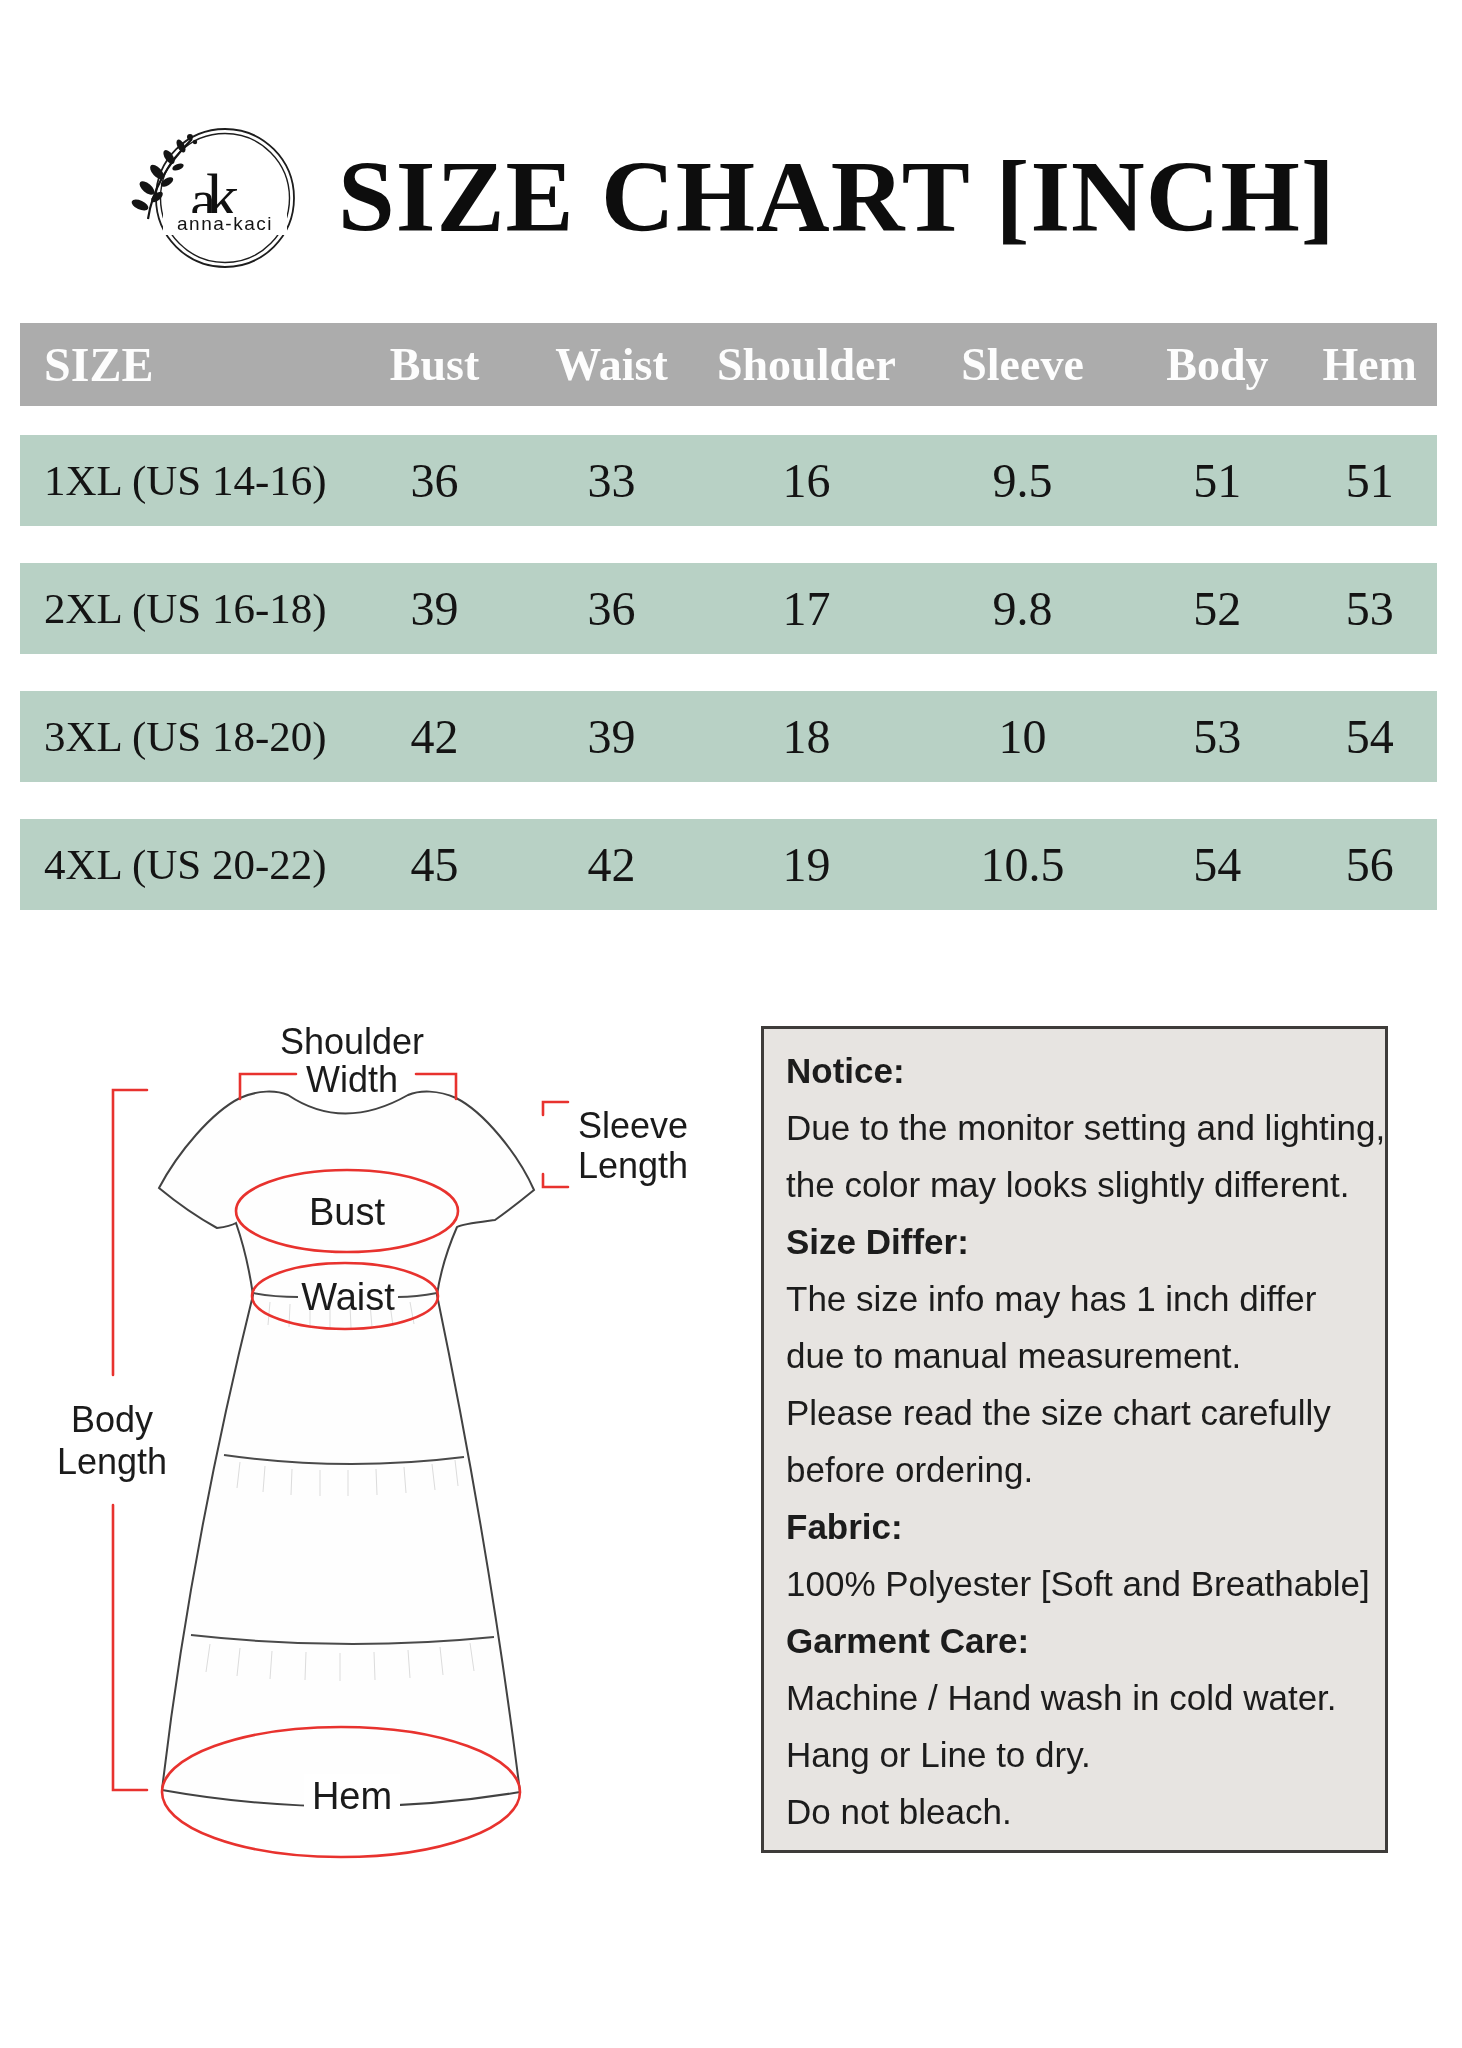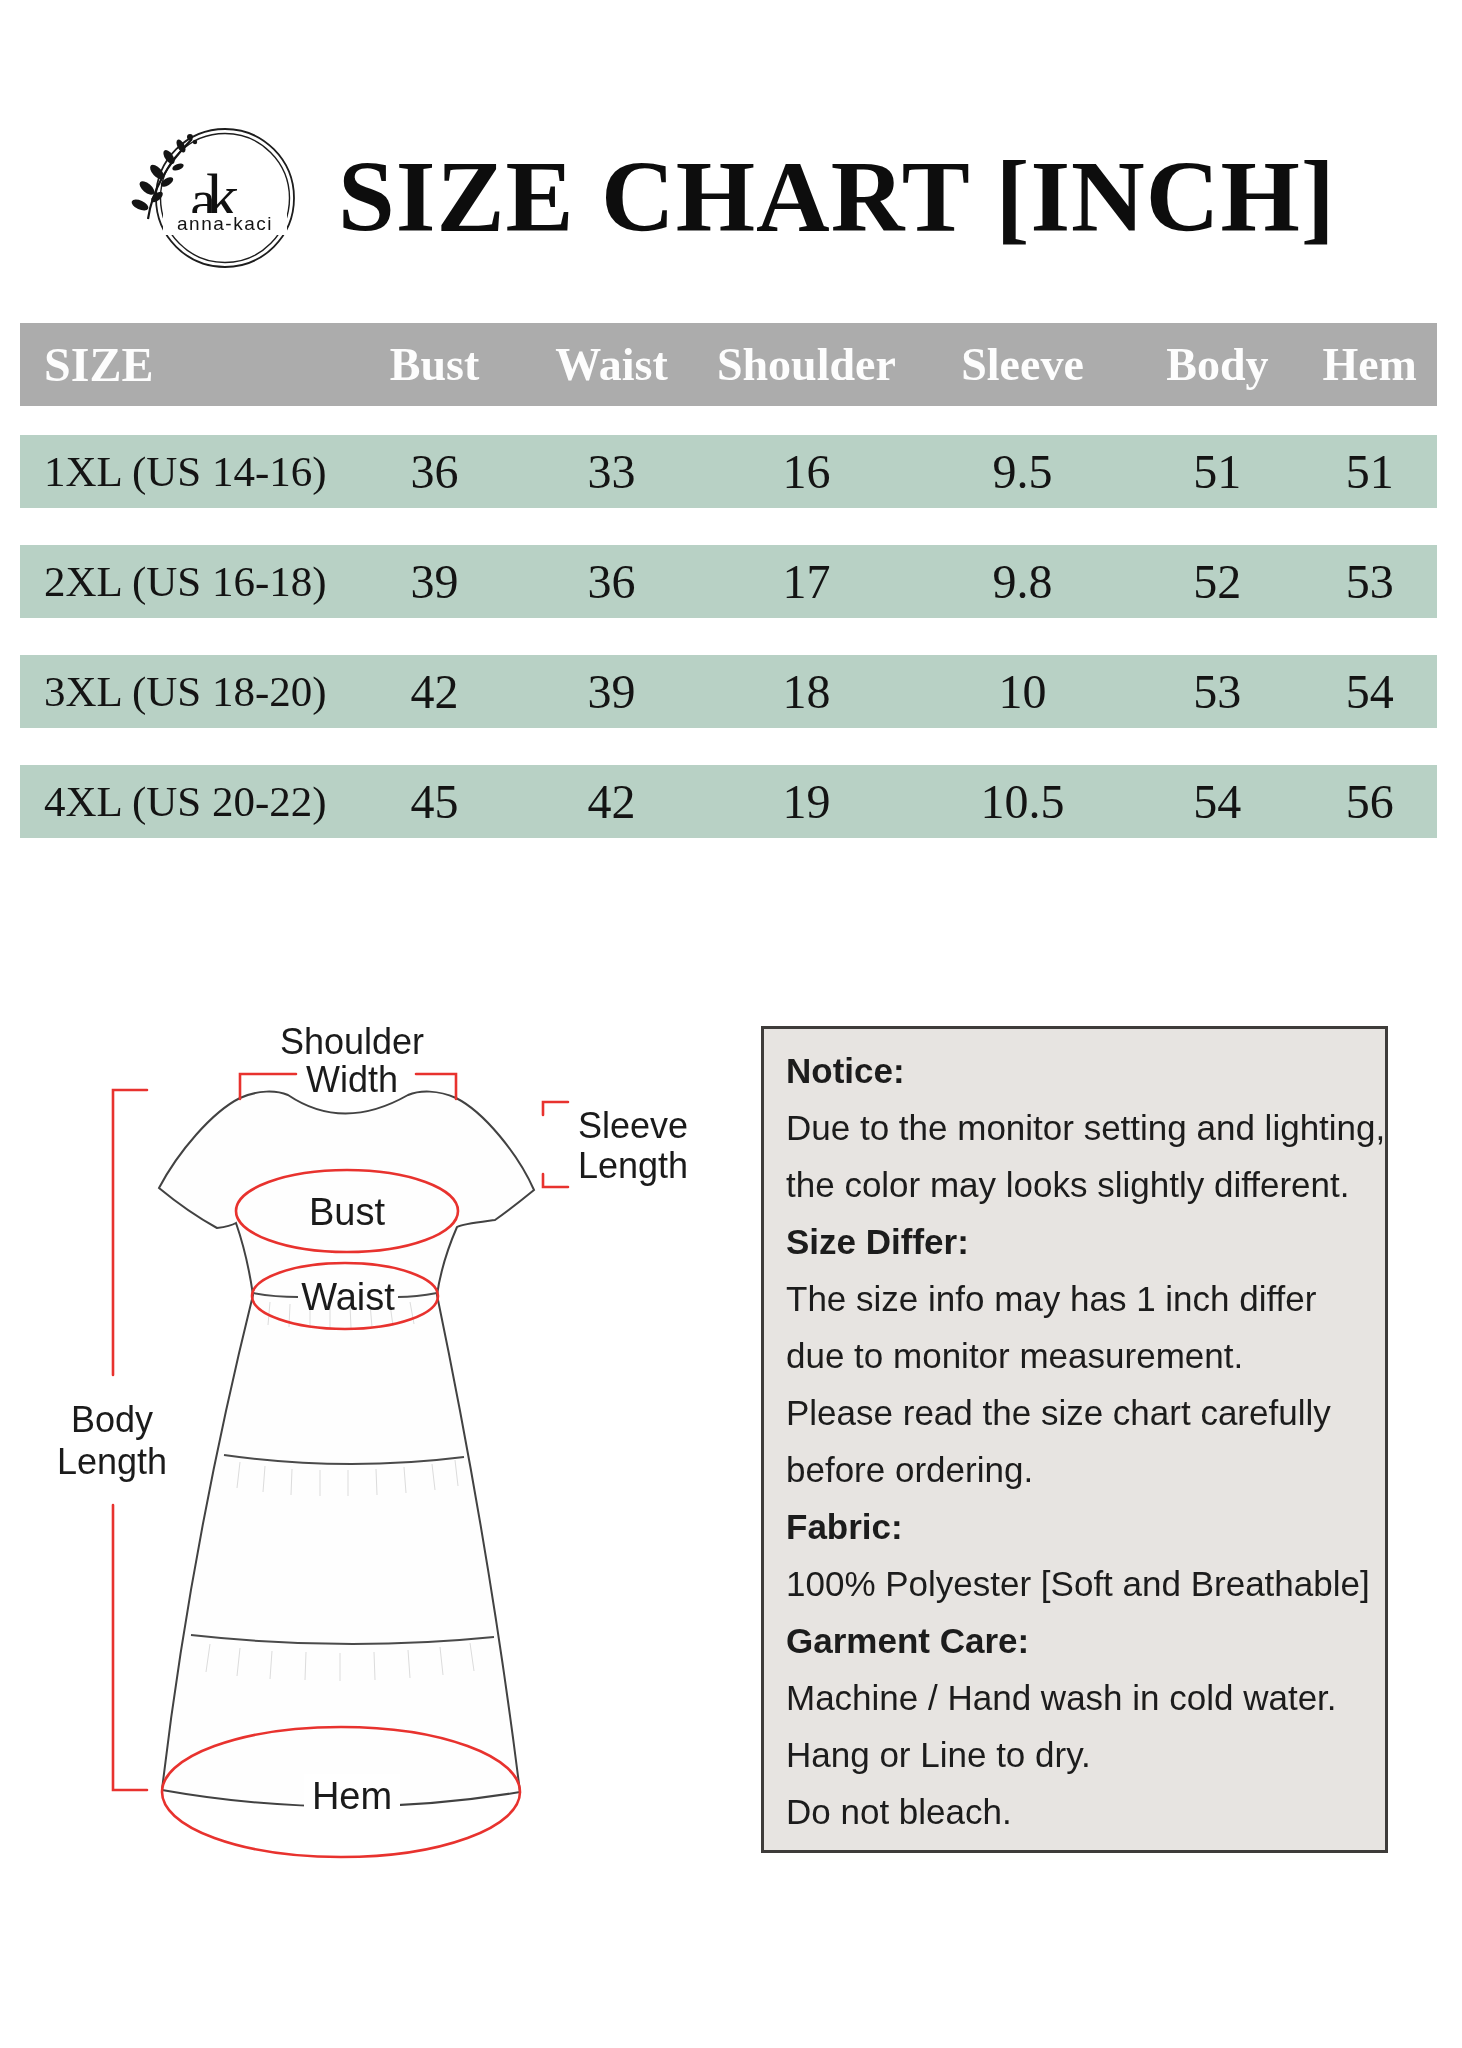--- a/index.html
+++ b/index.html
@@ -9,21 +9,21 @@
   
   .logo{position:absolute;left:120px;top:125px;width:180px;height:150px;}
   .title{position:absolute;left:338px;top:138px;font-family:"Liberation Serif",serif;
          font-size:102px;font-weight:bold;color:#0d0d0d;letter-spacing:1px;white-space:nowrap;}
 
   
   .sizetable{position:absolute;left:20px;top:323px;width:1417px;}
   .trow{display:grid;grid-template-columns:23% 12.5% 12.5% 15% 15.5% 12% 9.5%;align-items:center;}
   .thead{height:83px;background:#acacac;color:#fdfdfd;font-weight:bold;font-size:46px;margin-bottom:29px;}
   .thead .c0{font-size:48px;}
-  .tdata{height:73px;background:#b8d1c5;color:#141414;font-size:48px;margin-bottom:37px;}
+  .tdata{height:91px;background:#b8d1c5;color:#141414;font-size:48px;margin-bottom:37px;}
   .c0{text-align:left;padding-left:24px;}
   .cc{text-align:center;}
   .tdata .c0{font-size:43px;}
 
   
   .diagram{position:absolute;left:0px;top:1020px;width:720px;height:870px;}
   .diagram text{font-family:"Liberation Sans",sans-serif;fill:#1b1b1b;}
   .dress{fill:#fefefe;stroke:#424242;stroke-width:2;}
   .seam{fill:none;stroke:#4a4a4a;stroke-width:2;}
   .gather{stroke:#dcdcdc;stroke-width:1;}
@@ -175,21 +175,21 @@
     <text class="elabel" x="348" y="290" text-anchor="middle">Waist</text>
     <text class="elabel" x="352" y="789" text-anchor="middle">Hem</text>
   </svg>
 
   <div class="notice">
     <div class="nl b">Notice:</div>
     <div class="nl">Due to the monitor setting and lighting,</div>
     <div class="nl">the color may looks slightly different.</div>
     <div class="nl b">Size Differ:</div>
     <div class="nl">The size info may has 1 inch differ</div>
-    <div class="nl">due to monitor measurement.</div>
+    <div class="nl">due to manual measurement.</div>
     <div class="nl">Please read the size chart carefully</div>
     <div class="nl">before ordering.</div>
     <div class="nl b">Fabric:</div>
     <div class="nl">100% Polyester [Soft and Breathable]</div>
     <div class="nl b">Garment Care:</div>
     <div class="nl">Machine / Hand wash in cold water.</div>
     <div class="nl">Hang or Line to dry.</div>
     <div class="nl">Do not bleach.</div>
   </div>
 

